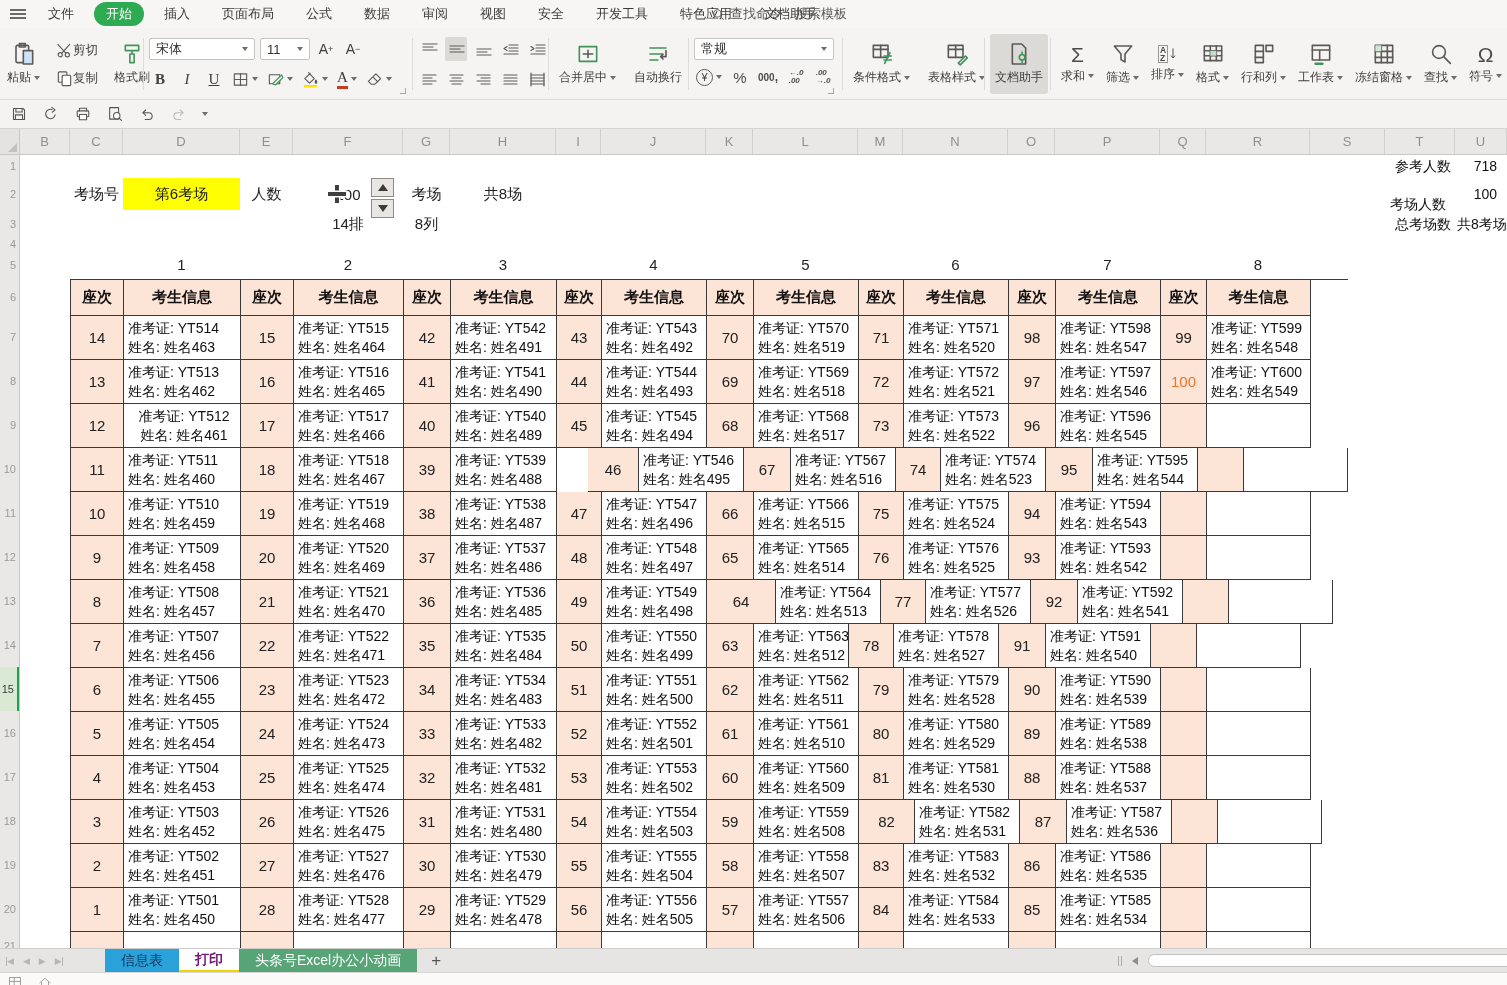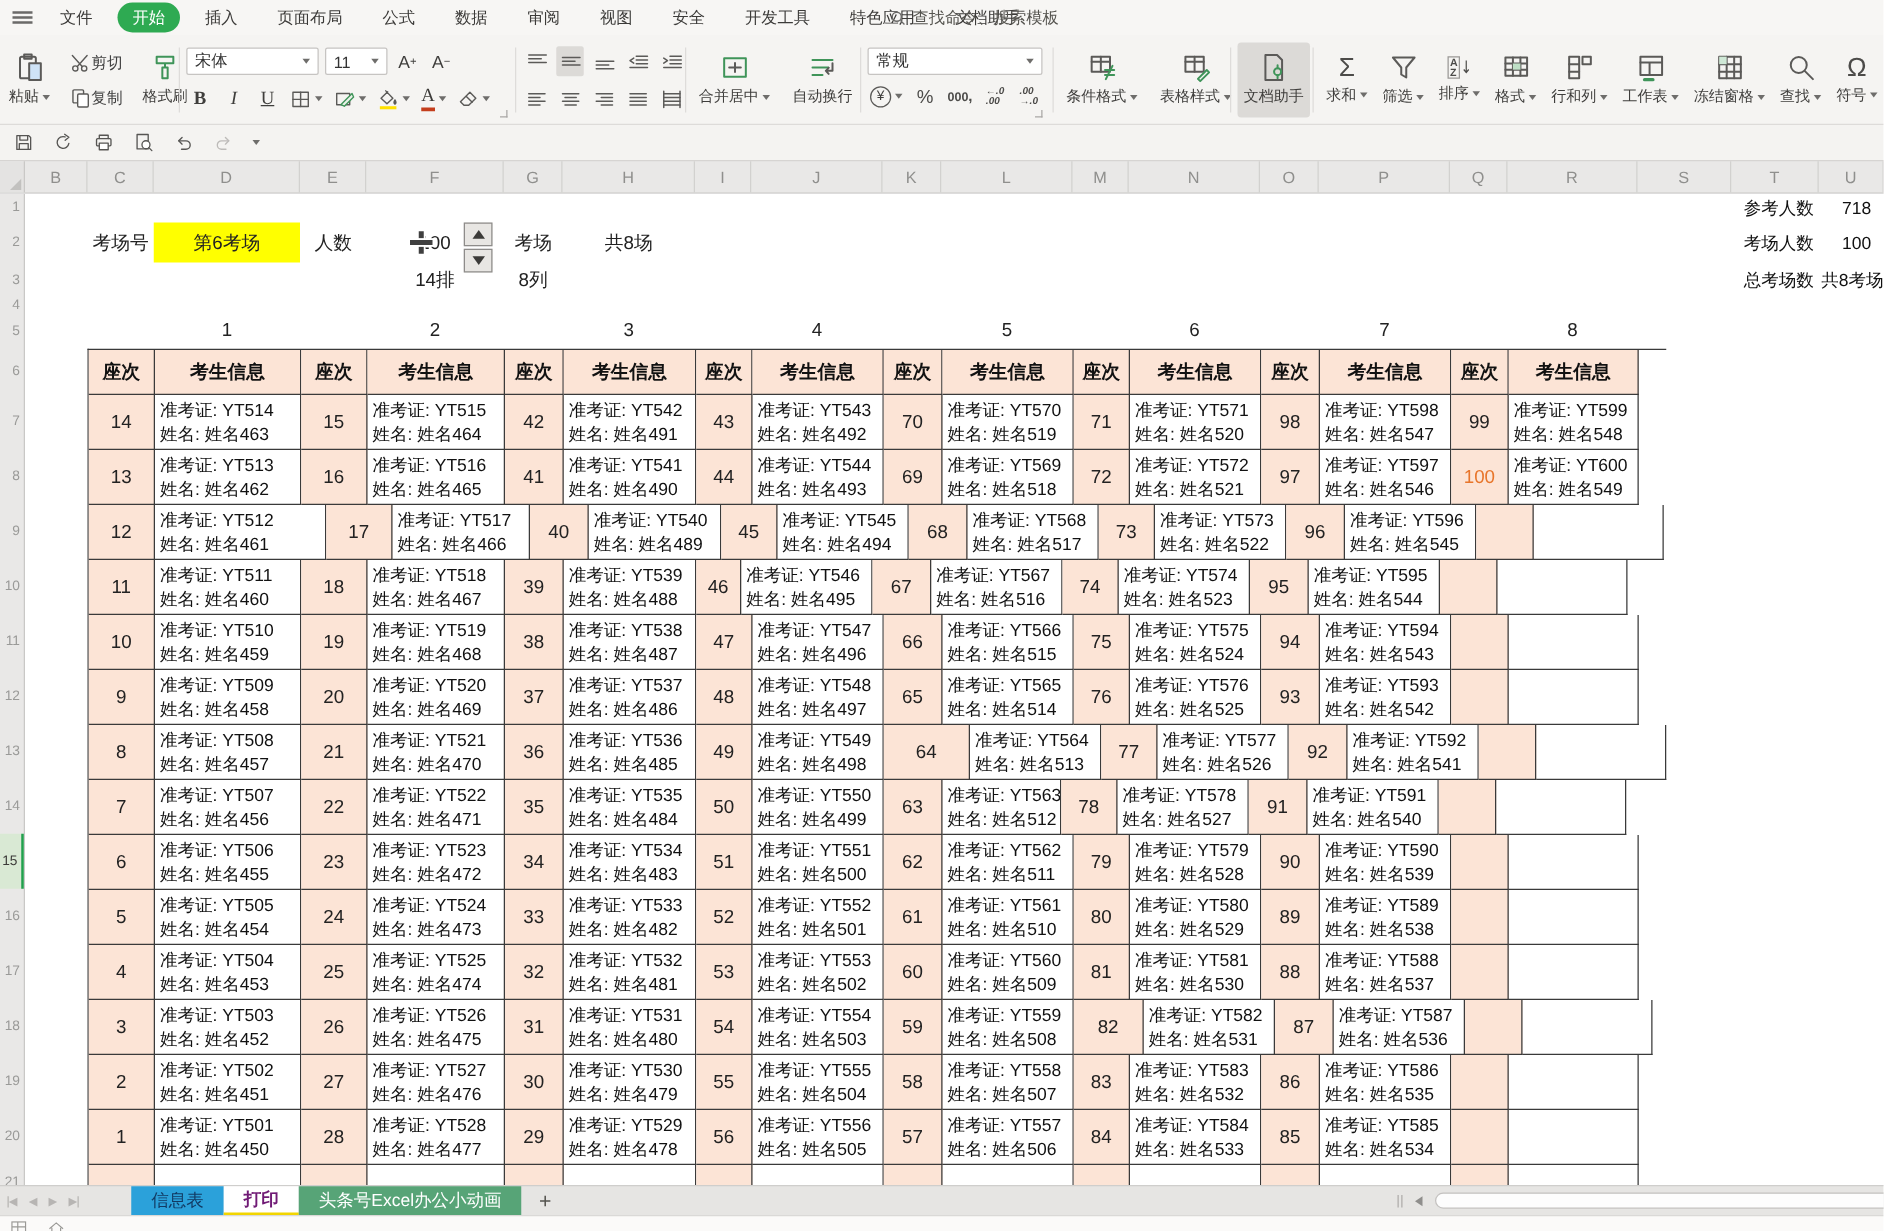--- a/index.html
+++ b/index.html
@@ -692,21 +692,21 @@
         </div>
     </div>
     <div class="abs cellc" style="left:403px;top:22px;width:47px;height:34px;">考场</div>
     <div class="abs cellc" style="left:450px;top:22px;width:106px;height:34px;">共8场</div>
     <div class="abs cellc" style="left:293px;top:56px;width:110px;height:26px;">14排</div>
     <div class="abs cellc" style="left:403px;top:56px;width:47px;height:26px;">8列</div>
 
     <div id="summary">
         <div class="sum-label" style="left: 1385px; width: 66px; top: 0px; height: 22px; line-height: 22px;">参考人数</div>
         <div class="sum-value" style="top: 0px; height: 22px; line-height: 22px; left: 1457px; width: 46px; text-align: right; padding-right: 6px;">718</div>
-        <div class="sum-label" style="left: 1385px; width: 66px; top: 22px; height: 34px; line-height: 34px;">考场人数</div>
+        <div class="sum-label" style="left: 1385px; width: 66px; top: 32px; height: 34px; line-height: 34px; text-align: center;">考场人数</div>
         <div class="sum-value" style="top: 22px; height: 34px; line-height: 34px; left: 1457px; width: 46px; text-align: right; padding-right: 6px;">100</div>
         <div class="sum-label" style="left: 1385px; width: 66px; top: 56px; height: 26px; line-height: 26px;">总考场数</div>
         <div class="sum-value" style="top: 56px; height: 26px; line-height: 26px; left: 1457px; width: 50px;">共8考场</div>
       </div>
     <div class="group-nums" style="left:70px;top:96px;height:28px;" id="groupnums">
         <div class="gcell">
           <span style="margin-left: 53px; width: 117px; line-height: 28px;">1</span>
         </div>
         <div class="gcell">
           <span style="margin-left: 53px; width: 110px; line-height: 28px;">2</span>
@@ -828,21 +828,21 @@
             <div>姓名: 姓名546</div>
           </div>
           <div class="tc seat hl" style="width: 46px;">100</div>
           <div class="tc info" style="width: 104px;">
             <div>准考证: YT600</div>
             <div>姓名: 姓名549</div>
           </div>
         </div>
         <div class="trow" style="height: 44px;">
           <div class="tc seat" style="width: 53px;">12</div>
-          <div class="tc info" style="width: 137px;">
+          <div class="tc info" style="width: 117px; align-items: center;">
             <div>准考证: YT512</div>
             <div>姓名: 姓名461</div>
           </div>
           <div class="tc seat" style="width: 53px;">17</div>
           <div class="tc info" style="width: 110px;">
             <div>准考证: YT517</div>
             <div>姓名: 姓名466</div>
           </div>
           <div class="tc seat" style="width: 47px;">40</div>
           <div class="tc info" style="width: 106px;">
@@ -881,21 +881,21 @@
           <div class="tc seat" style="width: 53px;">18</div>
           <div class="tc info" style="width: 110px;">
             <div>准考证: YT518</div>
             <div>姓名: 姓名467</div>
           </div>
           <div class="tc seat" style="width: 47px;">39</div>
           <div class="tc info" style="width: 106px;">
             <div>准考证: YT539</div>
             <div>姓名: 姓名488</div>
           </div>
-          <div class="tc seat" style="width: 36px;">46</div>
+          <div class="tc seat" style="width: 51px; margin-left: 31px;">46</div>
           <div class="tc info" style="width: 105px;">
             <div>准考证: YT546</div>
             <div>姓名: 姓名495</div>
           </div>
           <div class="tc seat" style="width: 47px;">67</div>
           <div class="tc info" style="width: 105px;">
             <div>准考证: YT567</div>
             <div>姓名: 姓名516</div>
           </div>
           <div class="tc seat" style="width: 45px;">74</div>

